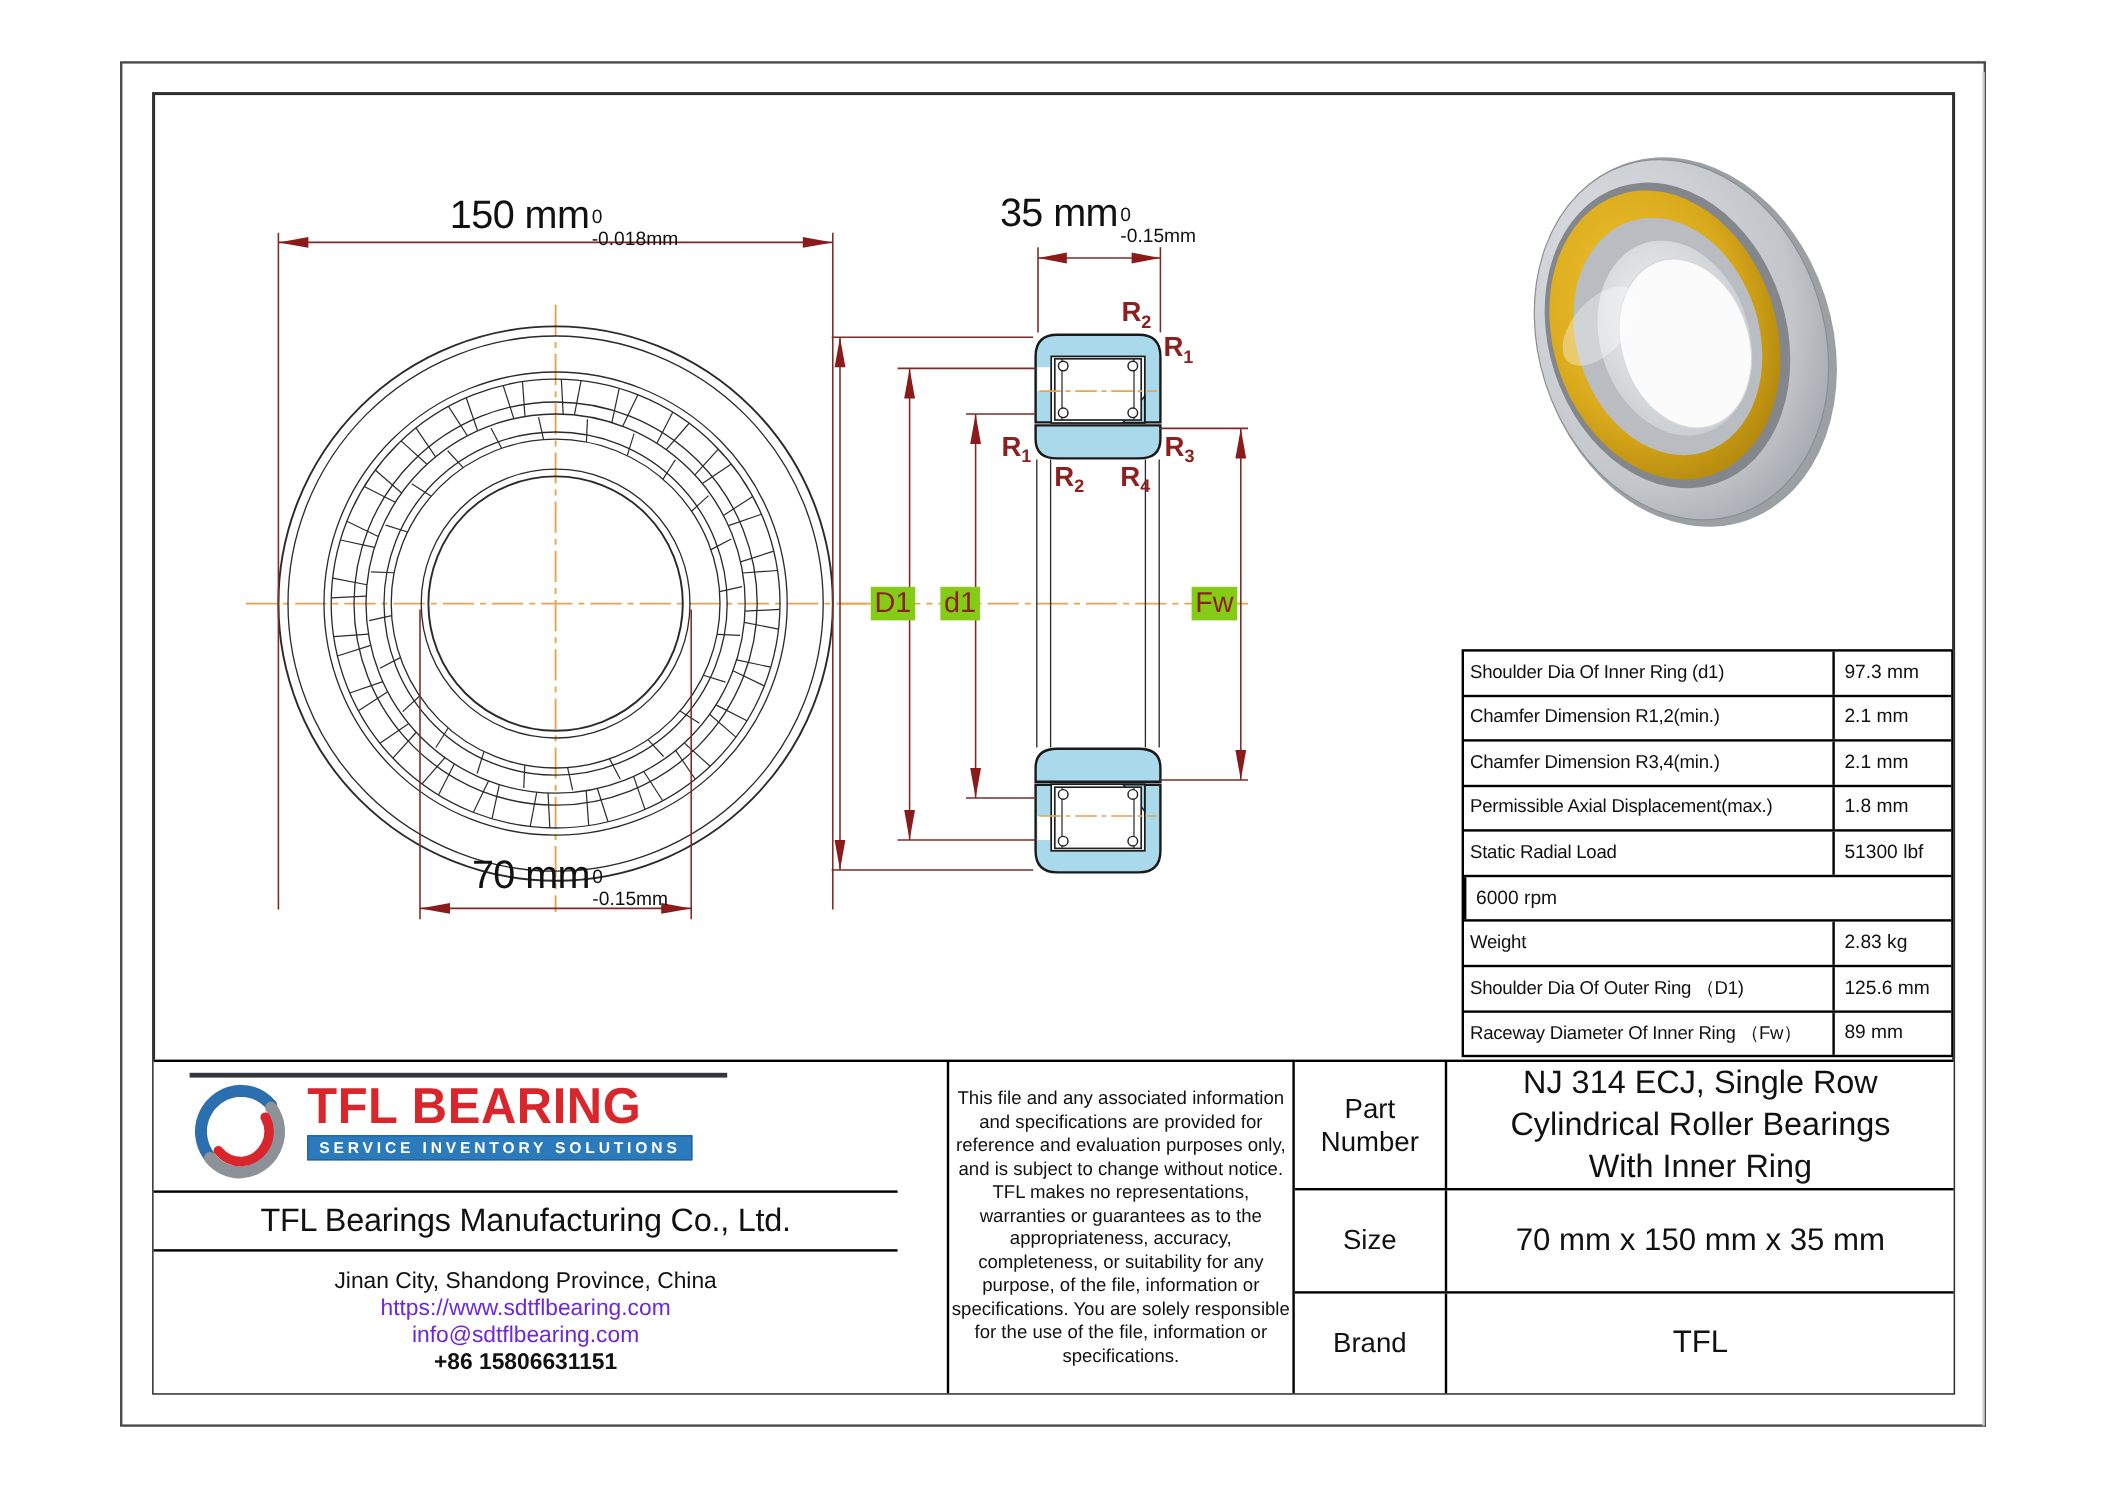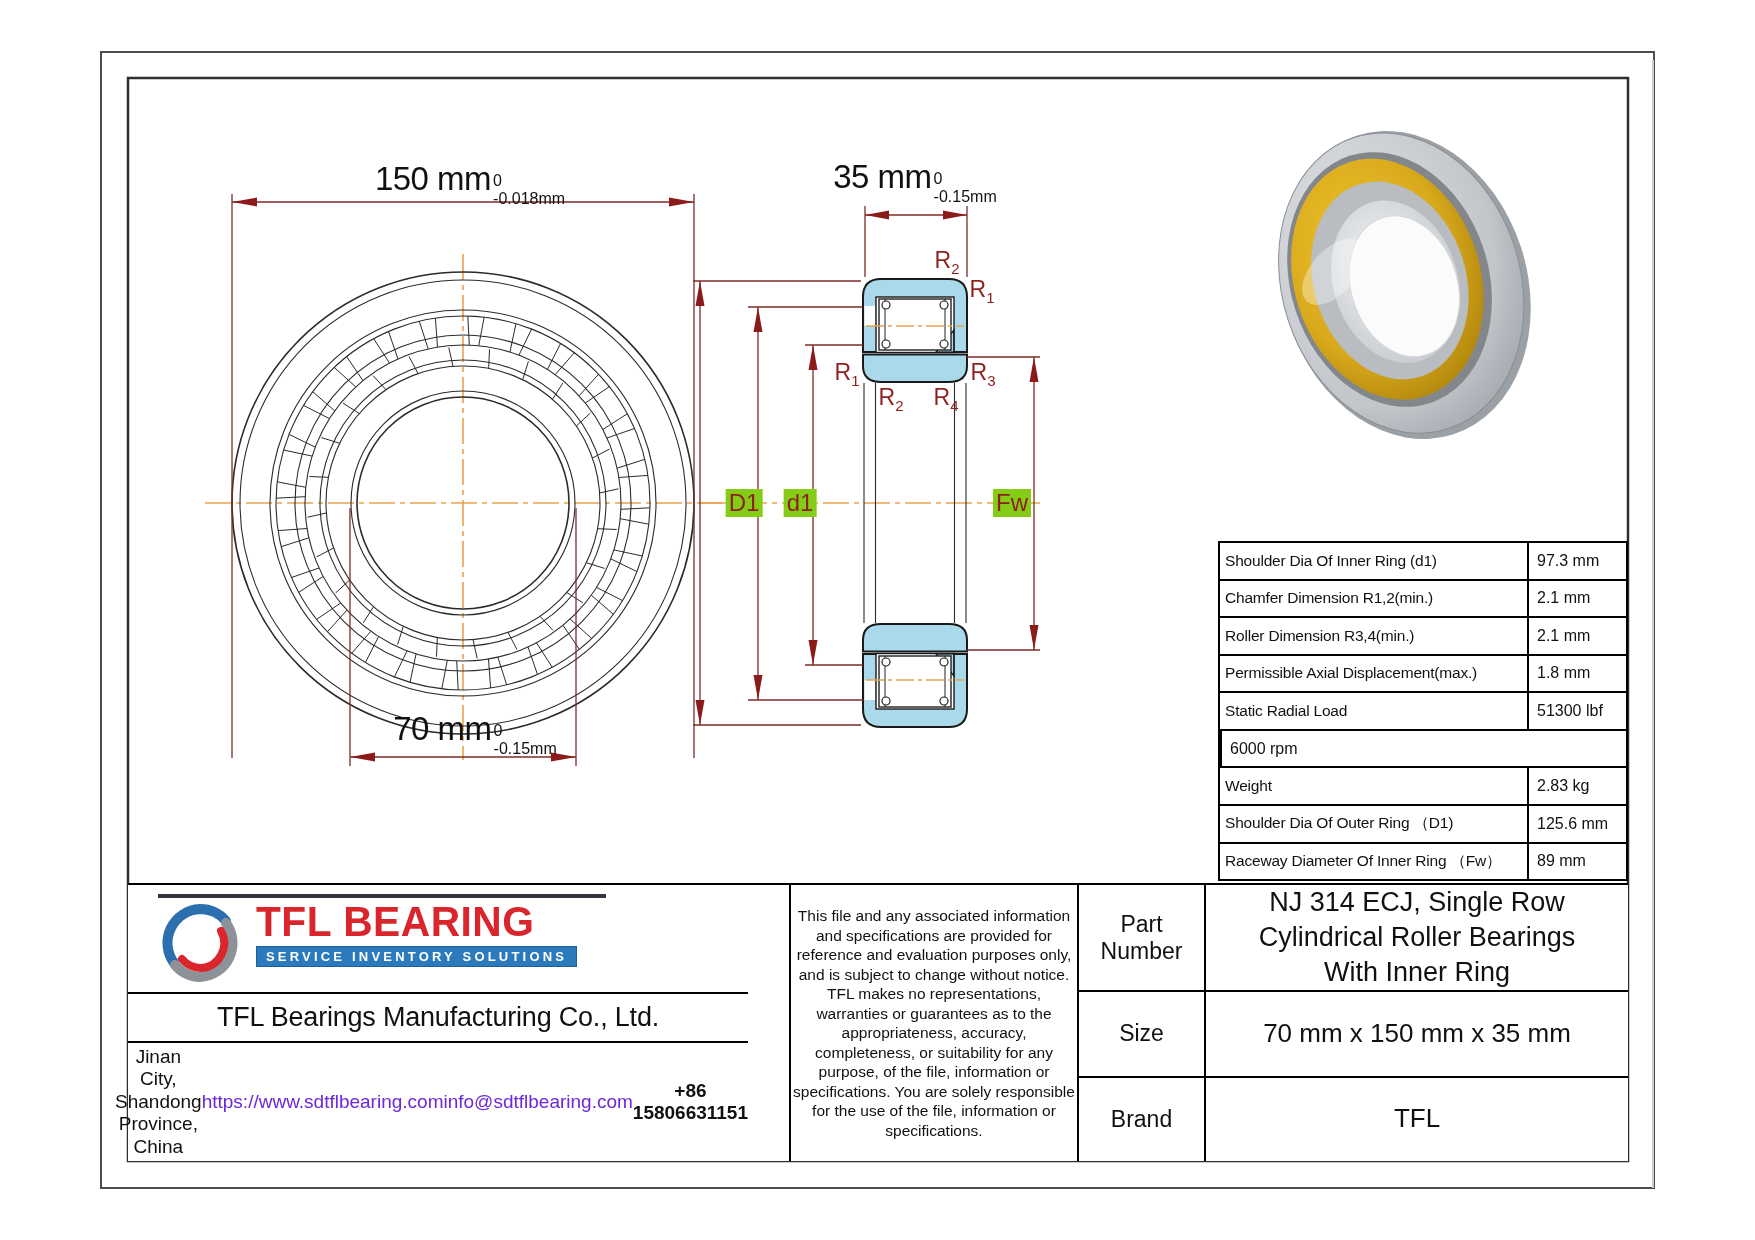--- a/index.html
+++ b/index.html
@@ -8,21 +8,21 @@
   .abs{position:absolute;}
 
   
   .dimtxt{position:absolute;white-space:nowrap;color:#111;text-align:center;}
   .dimval{font-size:33px;letter-spacing:-0.5px;}
   .tol{display:inline-flex;flex-direction:column;align-items:flex-start;
        font-size:16px;line-height:1.1;vertical-align:4px;margin-left:2px;}
 
   
   .rlbl{position:absolute;transform:translate(-50%,-50%);color:#8e1f1f;
-        font-size:23px;font-weight:400;white-space:nowrap;}
+        font-size:23px;font-weight:700;white-space:nowrap;}
   .rlbl sub{font-size:15px;}
   .axlbl{position:absolute;transform:translate(-50%,-50%);color:#8e1f1f;
         font-size:24px;font-weight:500;background:#84cc16;padding:0 3px;white-space:nowrap;}
 
   
   .spec{position:absolute;left:1218px;top:541px;width:410px;height:340px;
         border:2px solid #000;box-sizing:border-box;display:flex;flex-direction:column;
         background:#fff;}
   .spec-row{flex:1;display:flex;align-items:stretch;border-top:2px solid #000;}
   .spec-row:first-child{border-top:none;}
@@ -38,22 +38,22 @@
   .logo-row{height:107px;position:relative;}
   .logo-bar{position:absolute;left:30px;top:9px;width:448px;height:4px;background:#33373d;}
   .logo-wrap{position:absolute;left:30px;top:16px;display:flex;align-items:flex-start;}
   .logo-txt{margin-left:14px;display:flex;flex-direction:column;align-items:flex-start;}
   .logo-brand{font-size:42px;font-weight:800;color:#d9262c;letter-spacing:0.5px;
         line-height:1.0;transform:scaleX(0.97);transform-origin:left;}
   .logo-tag{margin-top:3px;background:#2b7abc;border:1px solid #1d5f99;color:#fff;
         font-size:13px;font-weight:700;letter-spacing:3.2px;padding:2px 9px;white-space:nowrap;}
   .company-row{height:47px;border-top:2px solid #000;display:flex;align-items:center;
         justify-content:center;font-size:27px;letter-spacing:-0.2px;}
-  .contact-row{flex:1;border-top:2px solid #000;display:flex;flex-direction:row;
-        align-items:center;justify-content:flex-end;text-align:center;line-height:22.5px;}
+  .contact-row{flex:1;border-top:2px solid #000;display:flex;flex-direction:column;
+        align-items:center;justify-content:center;text-align:center;line-height:22.5px;}
   .addr{font-size:19px;color:#111;}
   .link{font-size:19px;color:#6d28d9;text-decoration:none;}
   .phone{font-size:19px;color:#111;font-weight:600;}
   .tb-mid{width:288px;box-sizing:border-box;border-left:2.5px solid #000;display:flex;
         align-items:center;justify-content:center;margin-left:41px;}
   .disclaimer{width:302px;font-size:15.5px;line-height:19.5px;text-align:center;color:#111;}
   .tb-right{flex:1;box-sizing:border-box;border-left:2.5px solid #000;display:flex;
         flex-direction:column;}
   .fld-row{flex:1;display:flex;border-top:2.5px solid #000;}
   .fld-row:first-child{border-top:none;}
@@ -327,21 +327,21 @@
 <div class="spec">
   <div class="spec-row">
       <div class="spec-label">Shoulder Dia Of Inner Ring (d1)</div>
       <div class="spec-value">97.3 mm</div>
     </div>
   <div class="spec-row">
       <div class="spec-label">Chamfer Dimension R1,2(min.)</div>
       <div class="spec-value">2.1 mm</div>
     </div>
   <div class="spec-row">
-      <div class="spec-label">Roller Dimension R3,4(min.)</div>
+      <div class="spec-label">Chamfer Dimension R3,4(min.)</div>
       <div class="spec-value">2.1 mm</div>
     </div>
   <div class="spec-row">
       <div class="spec-label">Permissible Axial Displacement(max.)</div>
       <div class="spec-value">1.8 mm</div>
     </div>
   <div class="spec-row">
       <div class="spec-label">Static Radial Load</div>
       <div class="spec-value">51300 lbf</div>
     </div>

